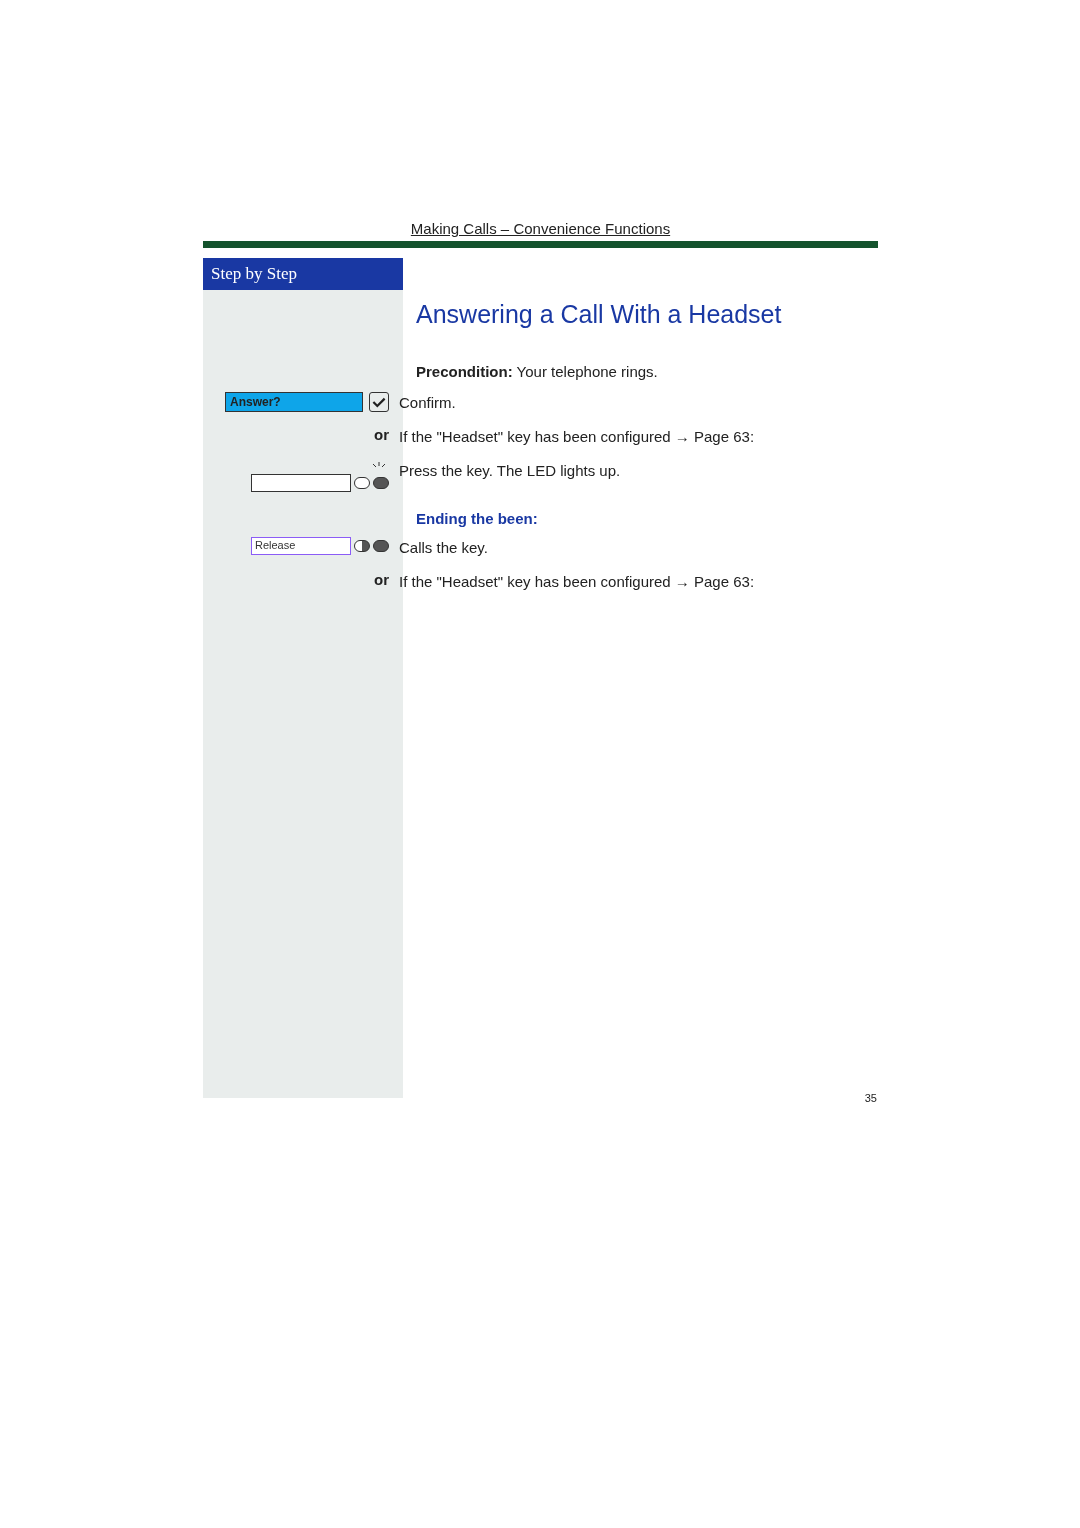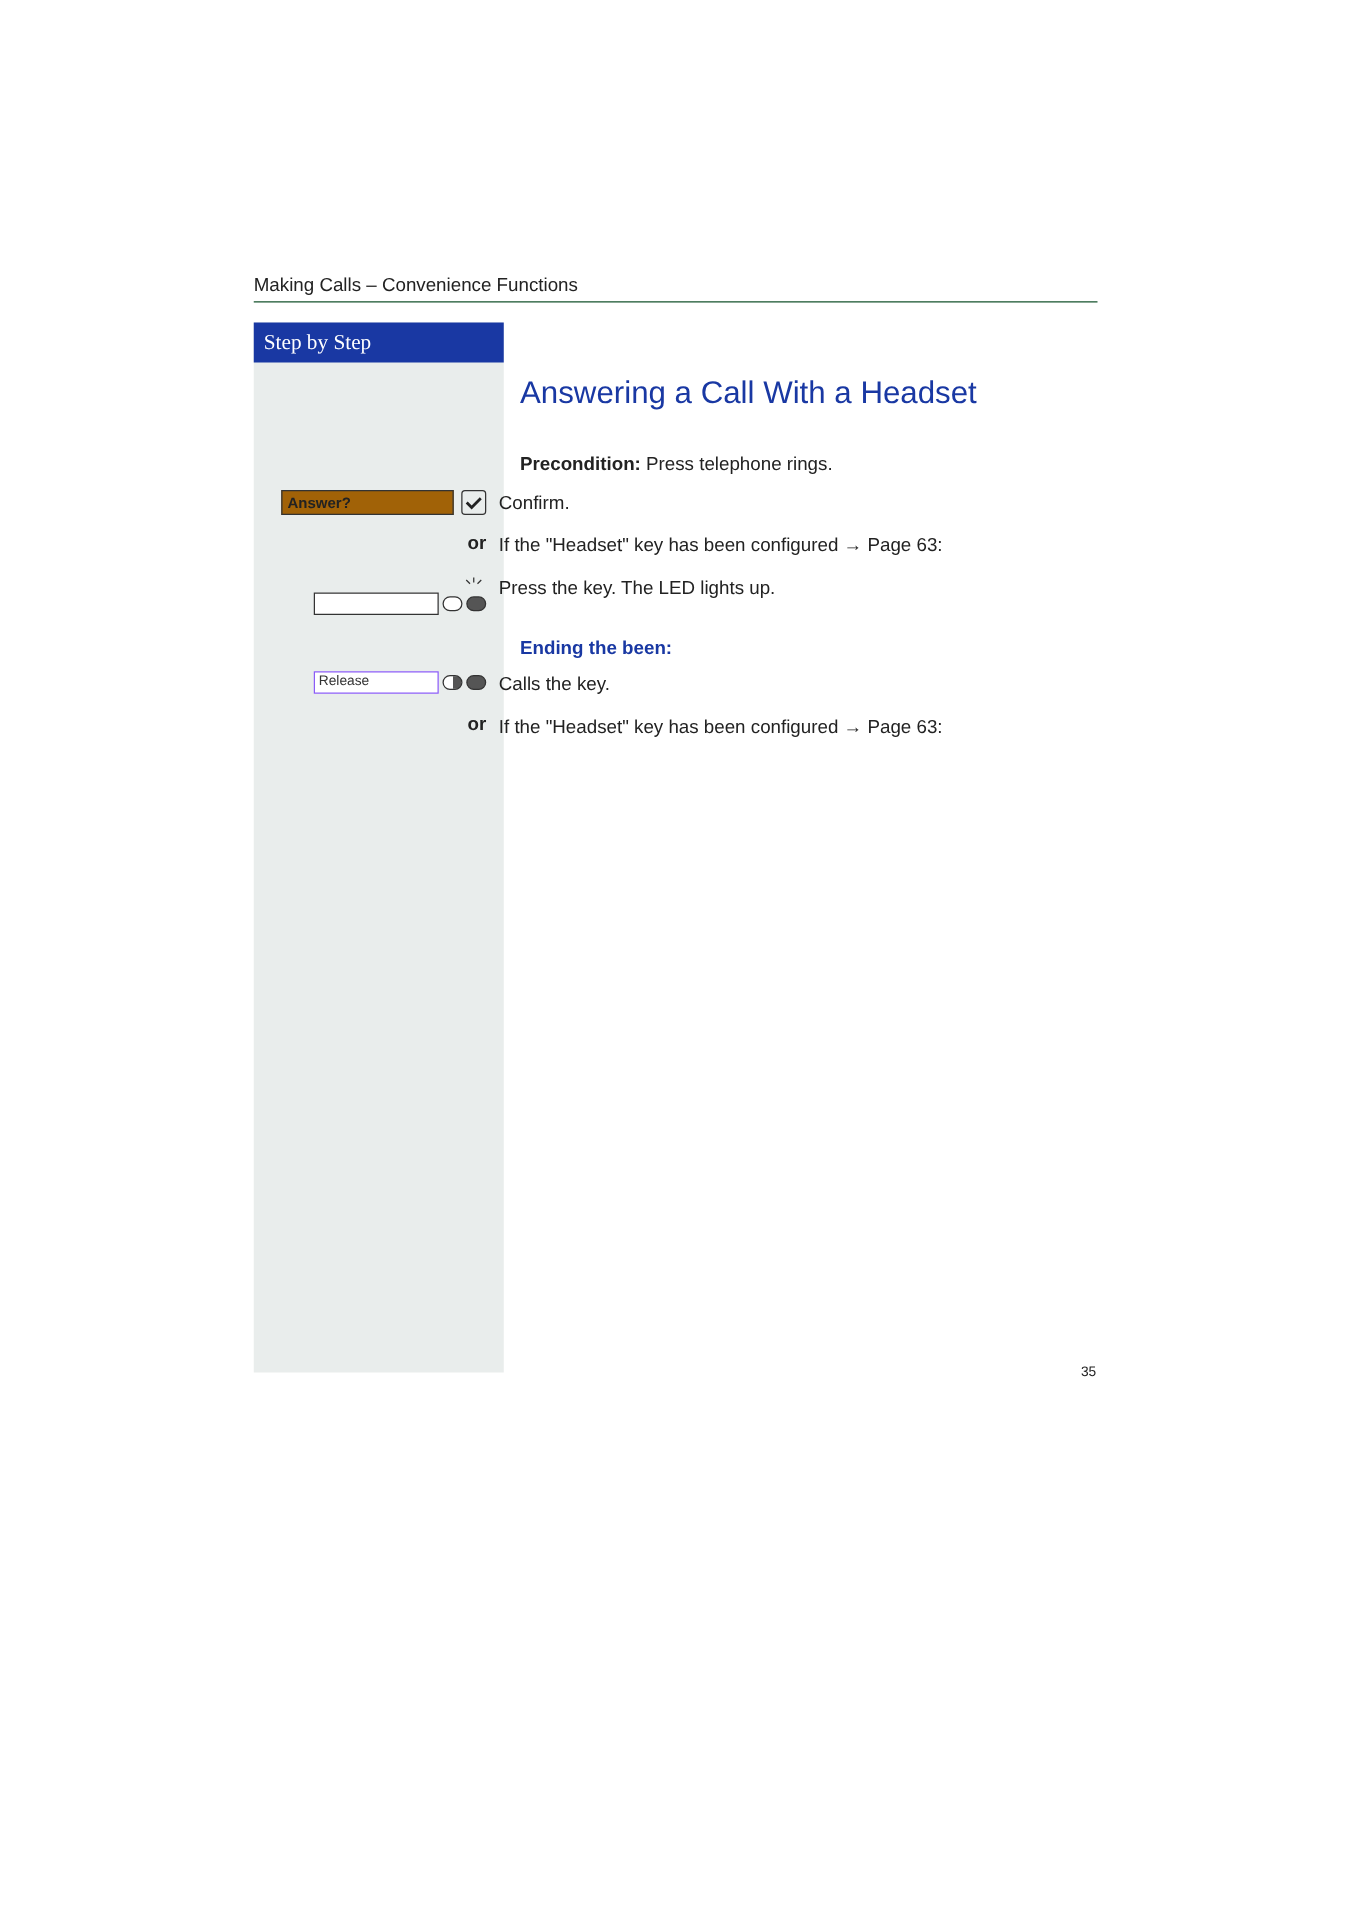--- a/index.html
+++ b/index.html
@@ -10,26 +10,27 @@
     font-family: Arial, Helvetica, sans-serif;
     position: relative;
   }
   .page {
     position: absolute;
     left: 203px;
     top: 220px;
     width: 675px;
   }
   .header-area {
-    border-bottom: 1px solid #14532d;
+    border-bottom: 7px solid #14532d;
     padding-bottom: 4px;
     margin-bottom: 8px;
-    text-align: left;
-    font-size: 15px;
-    color: #222;
+    text-align: center;
+    font-size: 15px;
+    color: #222;
+    text-decoration: underline;
   }
   .sidebar {
     position: absolute;
     left: 203px;
     top: 258px;
     width: 200px;
     height: 840px;
     background: #e9edec;
   }
   .sidebar-header {
@@ -78,21 +79,21 @@
   .right-col {
     font-size: 15px;
     color: #222;
     line-height: 1.5;
   }
   .display-box {
     display: inline-block;
     width: 138px;
     height: 20px;
     border: 1px solid #333;
-    background: #a16207;
+    background: #0ea5e9;
     font-size: 12px;
     padding: 2px 4px;
     font-weight: bold;
     color: #222;
     text-align: left;
   }
   .check-btn {
     display: inline-flex;
     width: 20px;
     height: 20px;
@@ -191,21 +192,21 @@
 
 <div class="sidebar">
   <div class="sidebar-header">Step by Step</div>
 </div>
 
 <div class="content">
 
   <div class="section-title">Answering a Call With a Headset</div>
 
   <div class="line">
-    <span class="bold">Precondition:</span><span> Press telephone rings.</span>
+    <span class="bold">Precondition:</span><span> Your telephone rings.</span>
   </div>
 
   <div class="row">
     <div class="left-col">
       <span class="display-box">Answer?</span>
       <span class="check-btn">
         <svg viewBox="0 0 16 16">
             <path d="M3 8 L6.5 11.5 L13 5" fill="none" stroke="#222" stroke-width="2"></path>
           </svg>
       </span>

